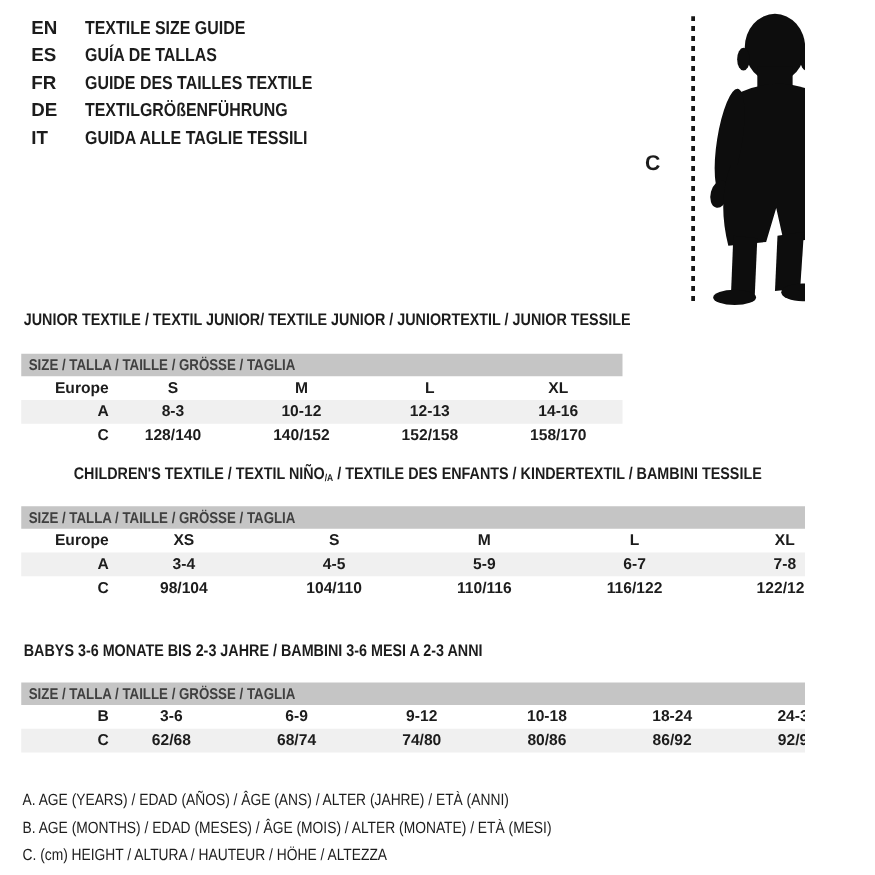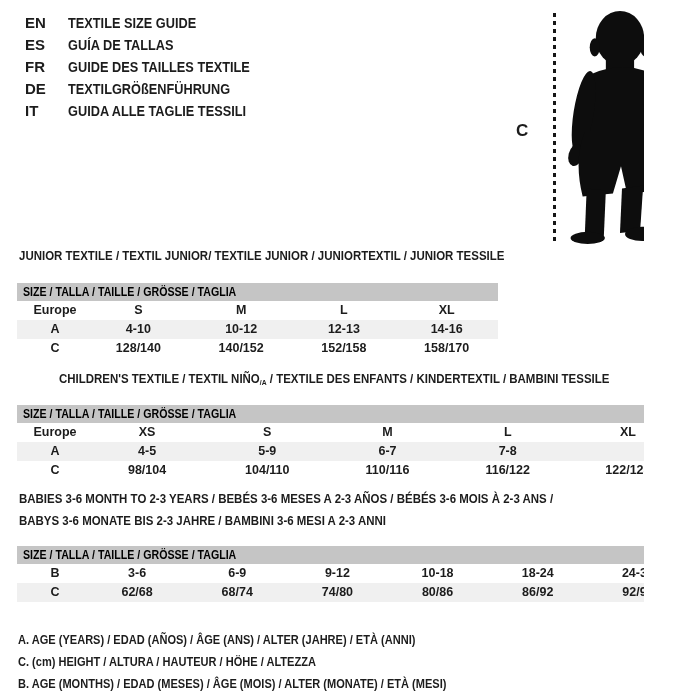--- a/index.html
+++ b/index.html
@@ -56,43 +56,43 @@
     white-space: nowrap;
   }
   .sub { font-size: 8px; vertical-align: -2px; }
   
   .size-table { position: absolute; left: 17px; }
   .t-head {
     height: 18px; line-height: 18px;
     background: #c5c5c5;
     font-size: 12.5px;
     font-weight: bold;
-    color: #000000;
+    color: #404040;
     padding-left: 6px;
   }
   .t-row {
     display: grid;
     height: 19px; line-height: 19px;
     font-size: 12.5px;
     font-weight: bold;
   }
   .t-row.shaded { background: #f0f0f0; }
-  .t-row .lbl { text-align: center; padding-left: 6px; }
+  .t-row .lbl { text-align: right; padding-left: 6px; }
   .t-row .val { text-align: center; }
   .cols-4 { grid-template-columns: 70px repeat(4, 1fr); }
   .cols-5 { grid-template-columns: 70px repeat(5, 1fr); }
   .cols-6 { grid-template-columns: 70px repeat(6, 1fr); }
   .w-junior { width: 481px; }
   .w-full   { width: 671px; }
   
   .notes {
     position: absolute;
     left: 18px; top: 629px;
     font-size: 13px;
-    font-weight: bold;
+    font-weight: normal;
     line-height: 22px;
   }
 </style>
 </head>
 <body>
 
 <div class="page">
 
   <div class="lang-list">
     <span>EN</span>
@@ -138,21 +138,21 @@
     </div>
     <div class="t-row cols-4">
       <span class="lbl">Europe</span>
       <span class="val">S</span>
       <span class="val">M</span>
       <span class="val">L</span>
       <span class="val">XL</span>
     </div>
     <div class="t-row cols-4 shaded">
       <span class="lbl">A</span>
-      <span class="val">4-10</span>
+      <span class="val">8-3</span>
       <span class="val">10-12</span>
       <span class="val">12-13</span>
       <span class="val">14-16</span>
     </div>
     <div class="t-row cols-4">
       <span class="lbl">C</span>
       <span class="val">128/140</span>
       <span class="val">140/152</span>
       <span class="val">152/158</span>
       <span class="val">158/170</span>
@@ -169,38 +169,36 @@
     <div class="t-row cols-5">
       <span class="lbl">Europe</span>
       <span class="val">XS</span>
       <span class="val">S</span>
       <span class="val">M</span>
       <span class="val">L</span>
       <span class="val">XL</span>
     </div>
     <div class="t-row cols-5 shaded">
       <span class="lbl">A</span>
+      <span class="val">3-4</span>
       <span class="val">4-5</span>
       <span class="val">5-9</span>
       <span class="val">6-7</span>
       <span class="val">7-8</span>
     </div>
     <div class="t-row cols-5">
       <span class="lbl">C</span>
       <span class="val">98/104</span>
       <span class="val">104/110</span>
       <span class="val">110/116</span>
       <span class="val">116/122</span>
       <span class="val">122/128</span>
     </div>
   </div>
 
-  <div class="sec-title" style="top:491px;">
-    <span class="cond">BABIES 3-6 MONTH TO 2-3 YEARS / BEBÉS 3-6 MESES A 2-3 AÑOS / BÉBÉS 3-6 MOIS À 2-3 ANS /</span>
-  </div>
   <div class="sec-title" style="top:513px;">
     <span class="cond">BABYS 3-6 MONATE BIS 2-3 JAHRE / BAMBINI 3-6 MESI A 2-3 ANNI</span>
   </div>
   <div class="size-table w-full" style="top:546px;">
     <div class="t-head">
       <span class="cond">SIZE / TALLA / TAILLE / GRÖSSE / TAGLIA</span>
     </div>
     <div class="t-row cols-6">
       <span class="lbl">B</span>
       <span class="val">3-6</span>
@@ -216,17 +214,17 @@
       <span class="val">68/74</span>
       <span class="val">74/80</span>
       <span class="val">80/86</span>
       <span class="val">86/92</span>
       <span class="val">92/98</span>
     </div>
   </div>
 
   <div class="notes">
     <div><span class="cond">A. AGE (YEARS) / EDAD (AÑOS) / ÂGE (ANS) / ALTER (JAHRE) / ETÀ (ANNI)</span></div>
+    <div><span class="cond">B. AGE (MONTHS) / EDAD (MESES) / ÂGE (MOIS) / ALTER (MONATE) / ETÀ (MESI)</span></div>
     <div><span class="cond">C. (cm) HEIGHT / ALTURA / HAUTEUR / HÖHE / ALTEZZA</span></div>
-    <div><span class="cond">B. AGE (MONTHS) / EDAD (MESES) / ÂGE (MOIS) / ALTER (MONATE) / ETÀ (MESI)</span></div>
   </div>
 
 </div>
 
 </body></html>

